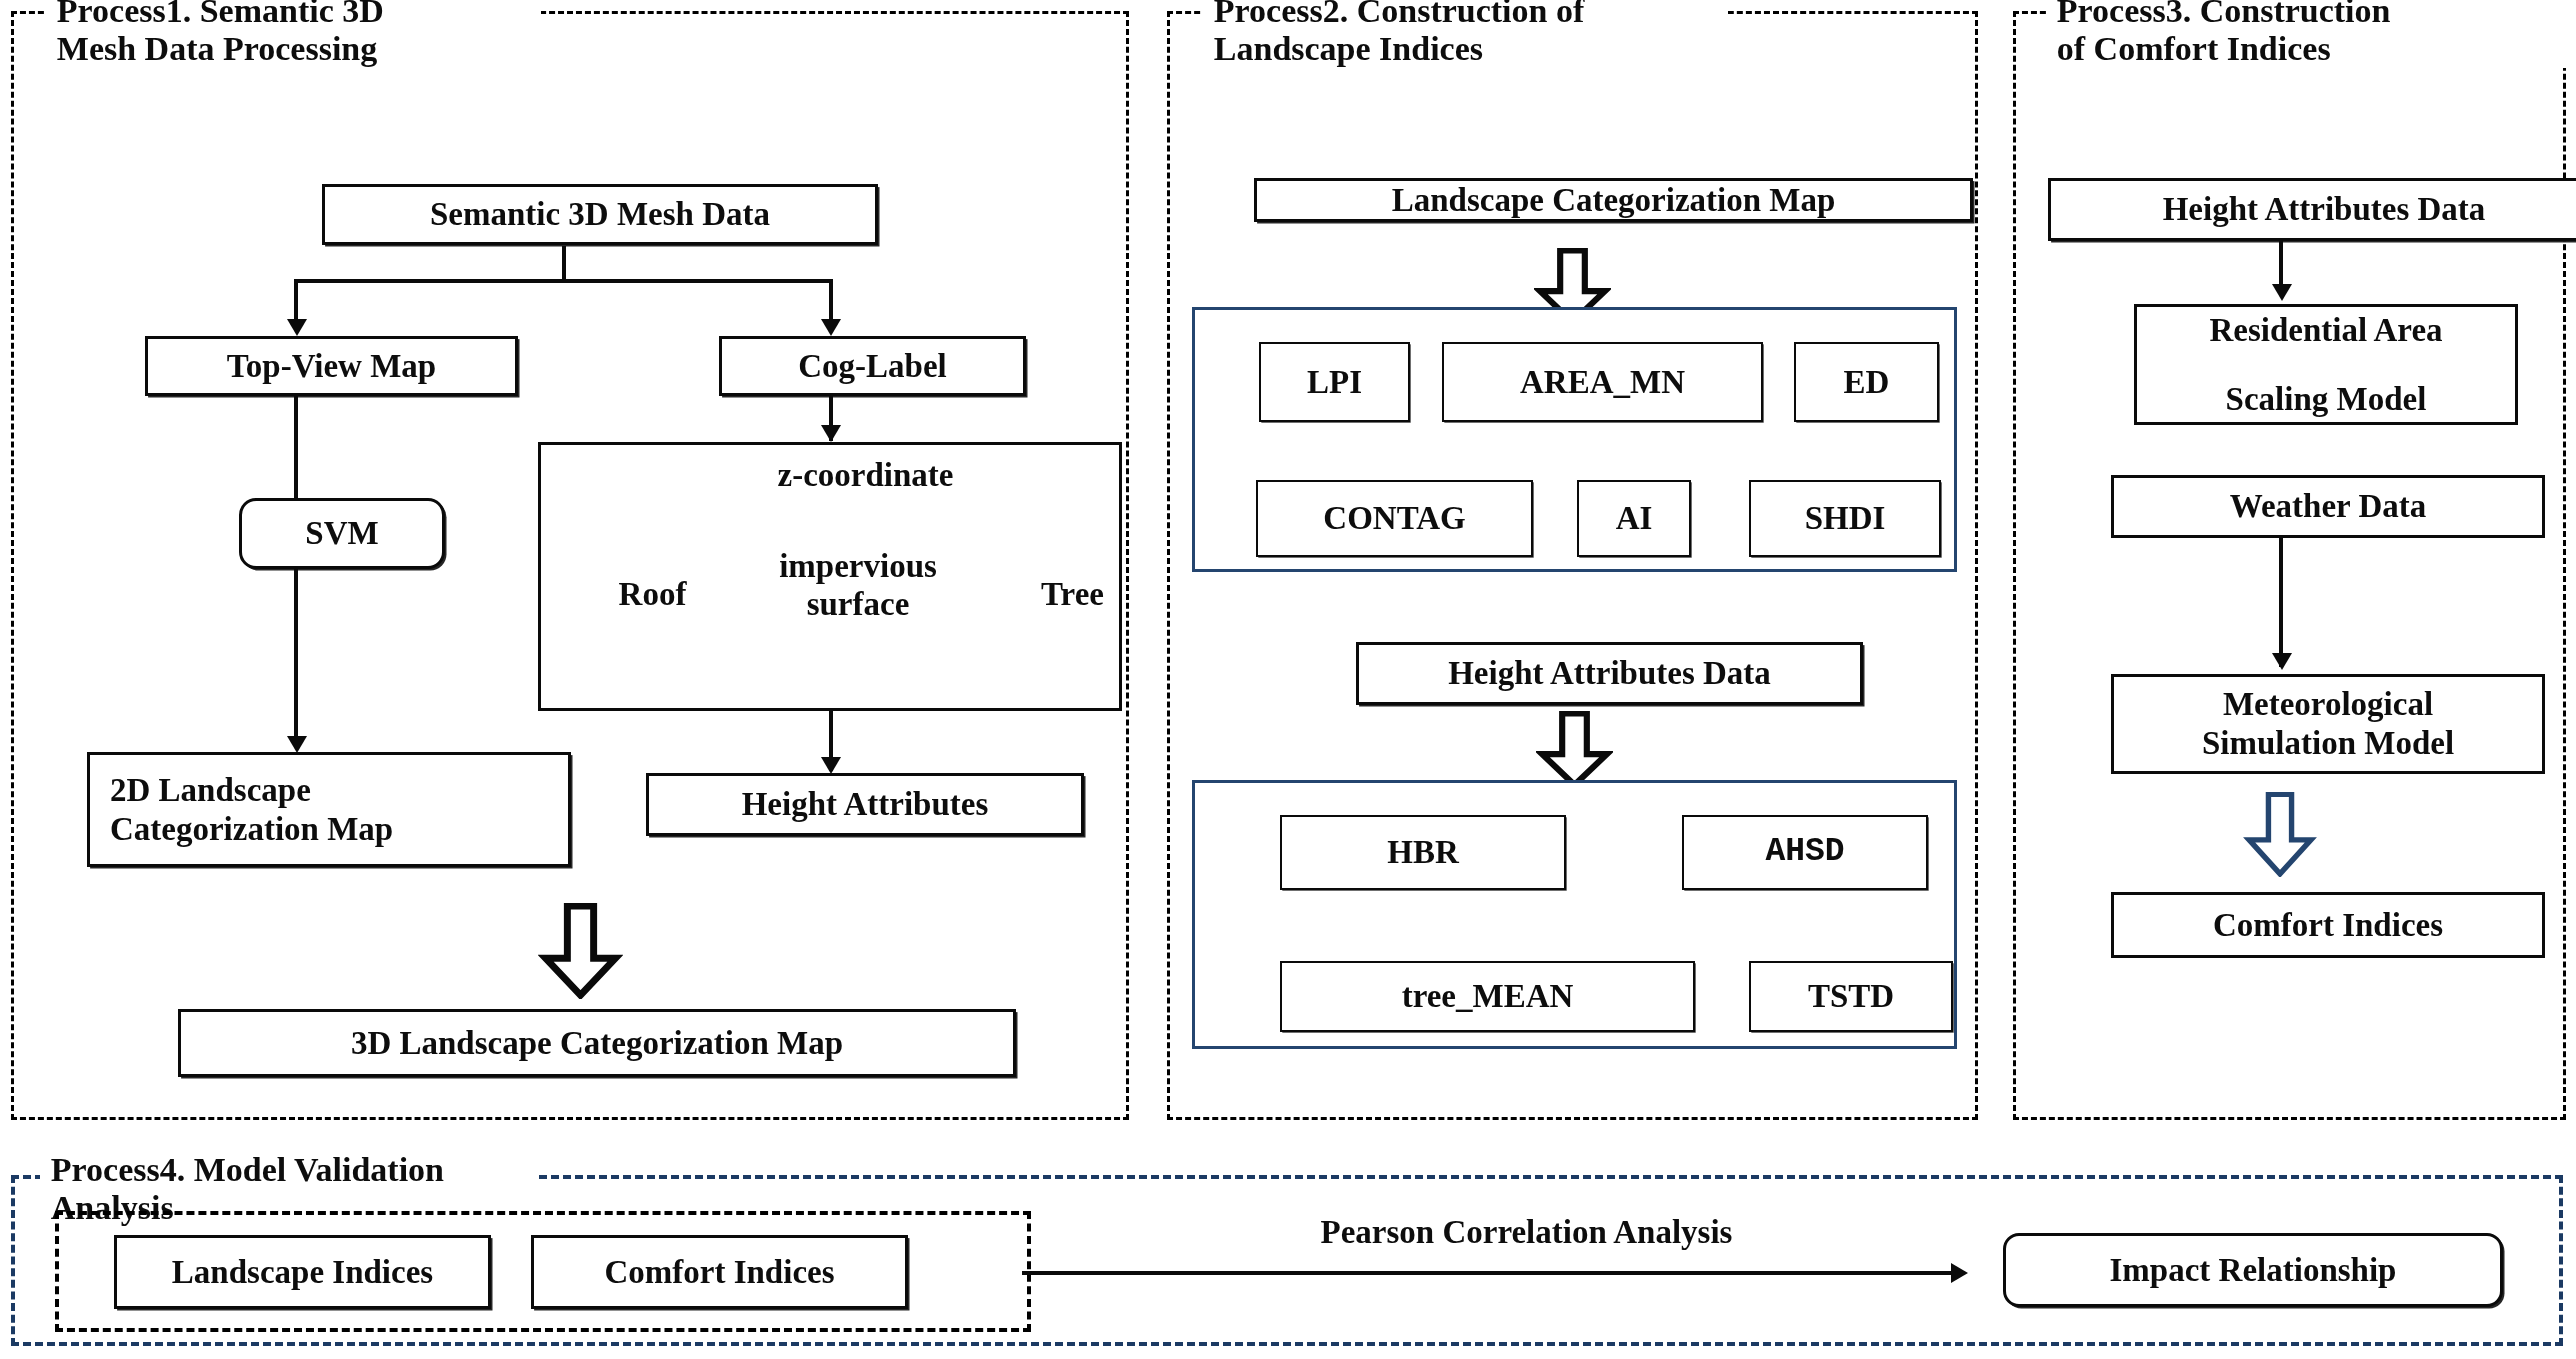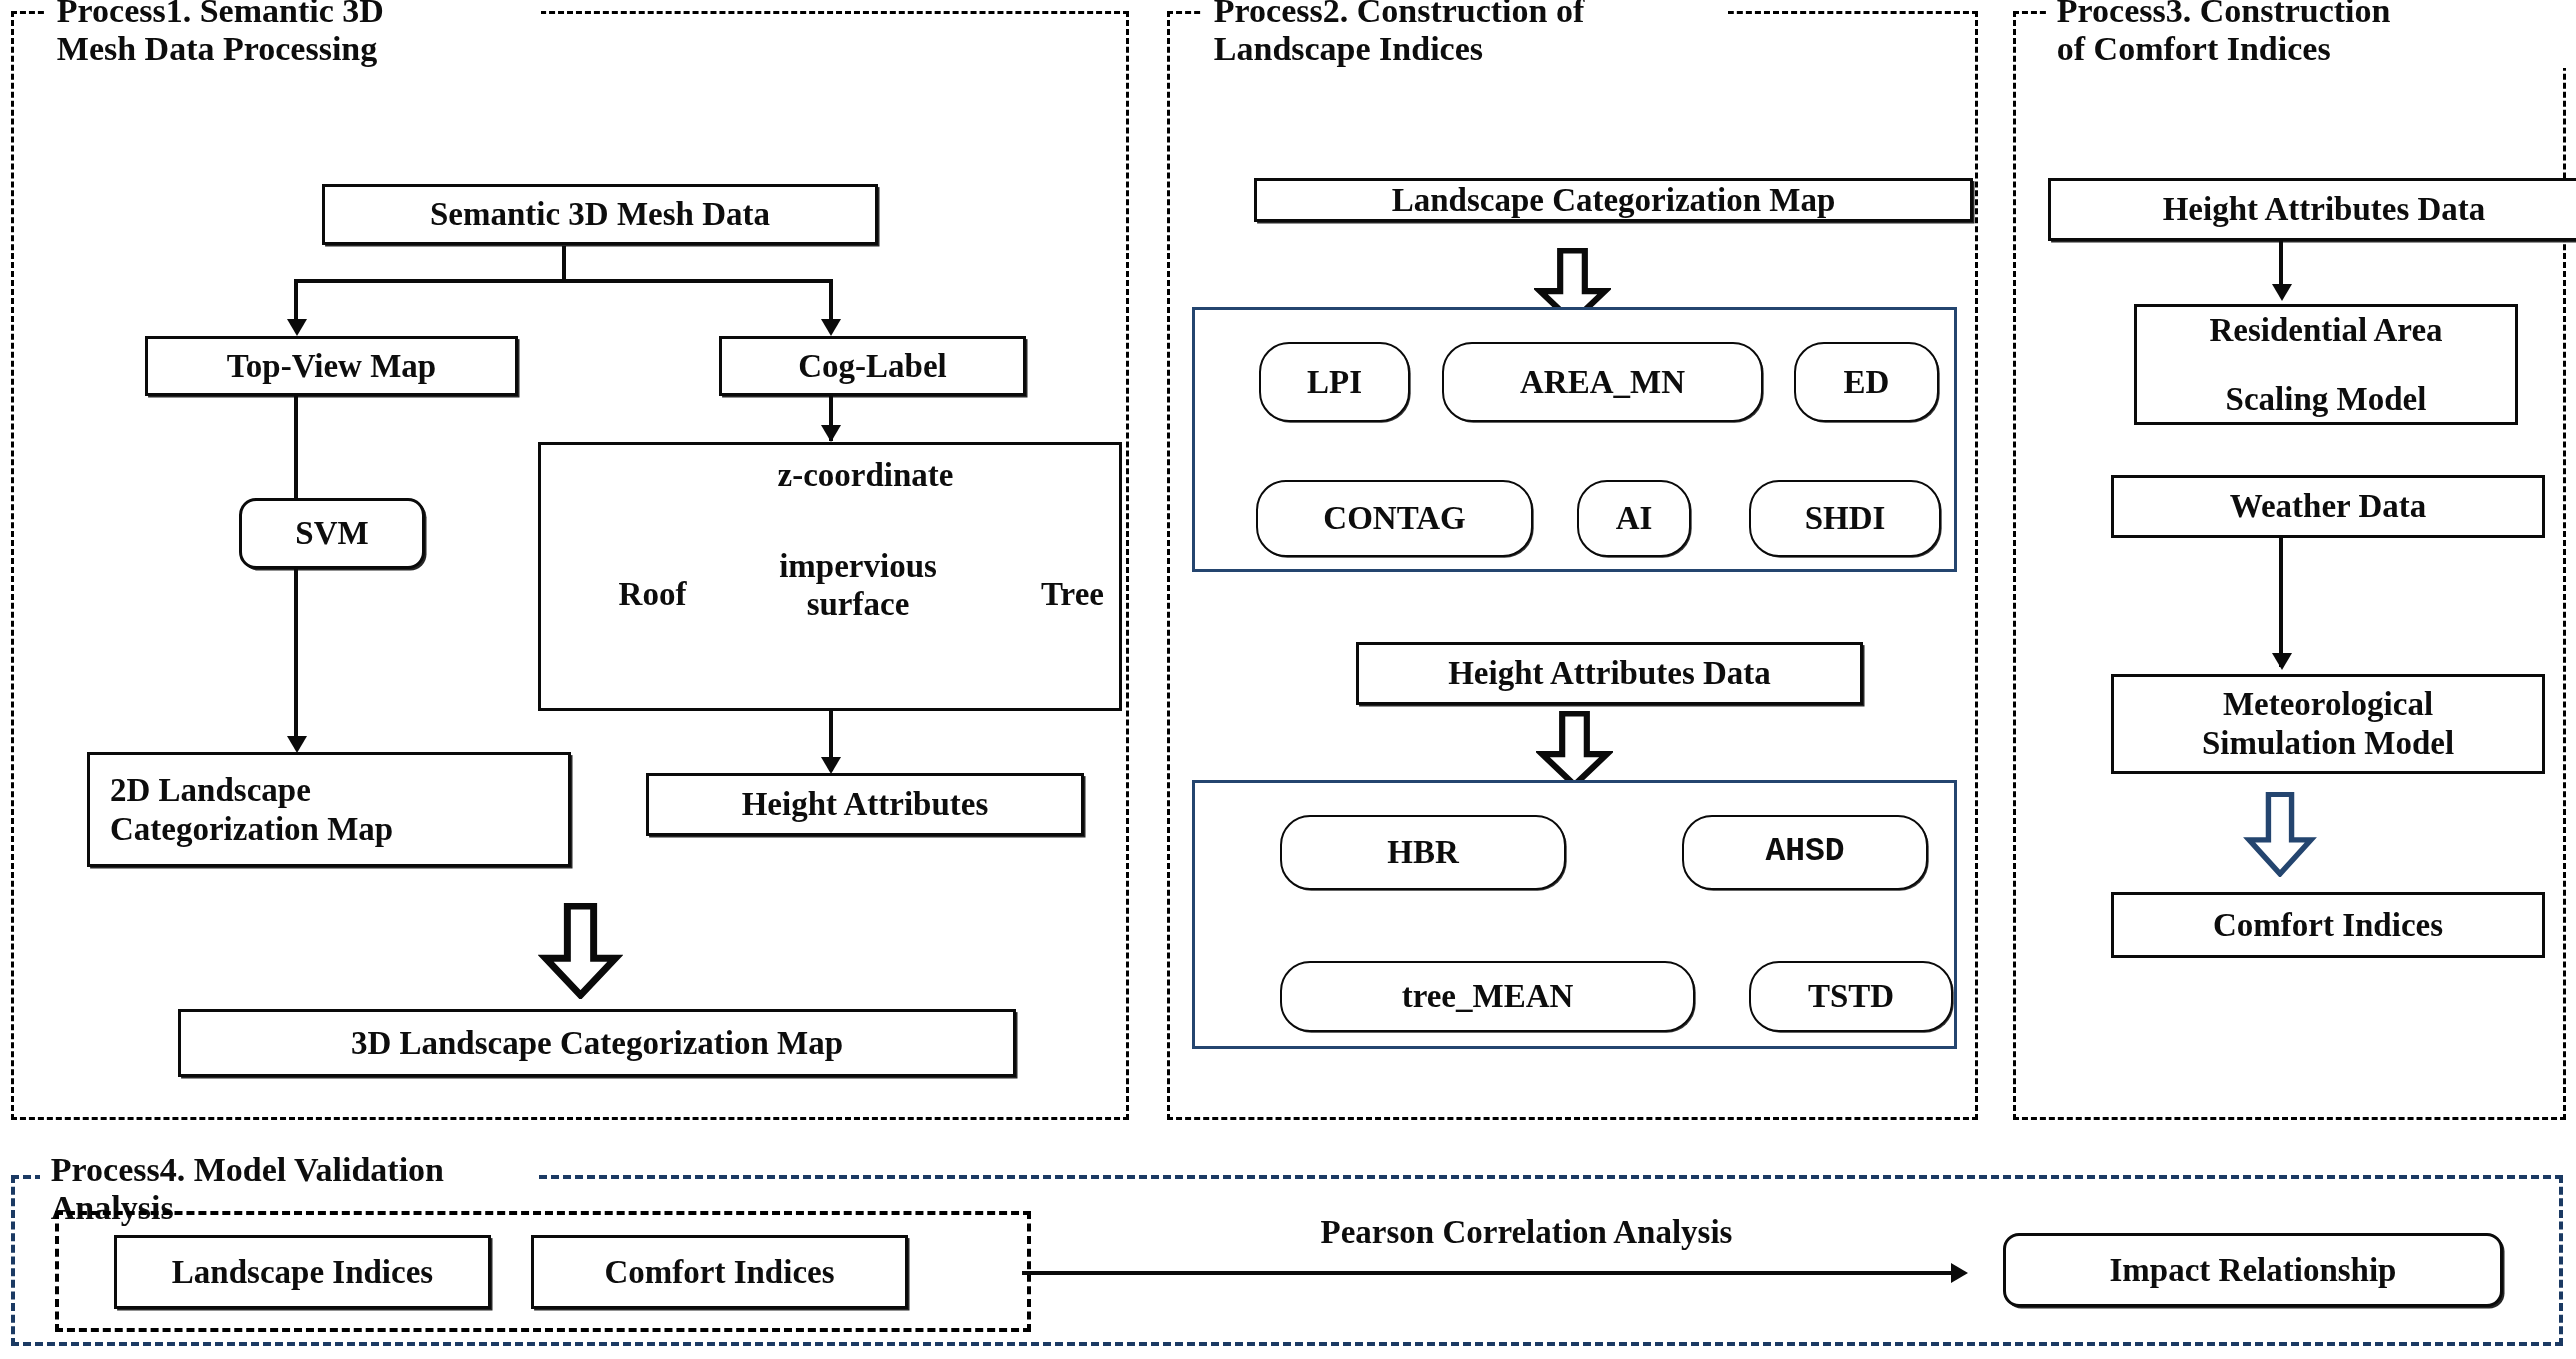--- a/index.html
+++ b/index.html
@@ -16,21 +16,21 @@
                font-weight:bold;color:#0d0d0d;line-height:1.12;
                padding:0 7.7px 0 10.8px;white-space:pre-line;}
 
   
   .node{position:absolute;box-sizing:border-box;
         border:3.1px solid #0a0a0a;background:#ffffff;
         display:flex;align-items:center;justify-content:center;
         text-align:center;font-weight:bold;color:#0d0d0d;
         line-height:1.18;padding:1.5px 4.6px;
         box-shadow:2.3px 2.3px 0 -0.8px rgba(0,0,0,0.85);}
-  .node.thin{border-width:2.3px;box-shadow:1.5px 1.5px 0 -0.8px rgba(0,0,0,0.8);border-radius:30px;}
+  .node.thin{border-width:2.3px;box-shadow:1.5px 1.5px 0 -0.8px rgba(0,0,0,0.8);}
   .node.noshadow{box-shadow:none;}
   .node.rounded{border-radius:17px;}
 
   
   .openbox{position:absolute;box-sizing:border-box;
            border:3.1px solid #0a0a0a;background:#ffffff;}
 
   
   .bluebox{position:absolute;box-sizing:border-box;
            border:3.1px solid #24456f;background:#ffffff;}
@@ -76,21 +76,21 @@
 <div class="ahead-down" style="left:287px;top:319px;"></div>
 <div class="vline" style="left:829px;top:279px;height:42px;"></div>
 <div class="ahead-down" style="left:821px;top:319px;"></div>
 
 <div class="node t-nodeL" style="left:110px;top:336px;width:373px;height:60px;">Top-View Map</div>
 
 <div class="node t-nodeL" style="left:684px;top:336px;width:307px;height:60px;">Cog-Label</div>
 
 <div class="vline" style="left:294px;top:396px;height:106px;"></div>
 
-<div class="node rounded t-nodeL" style="left:204px;top:498px;width:186px;height:71px;">SVM</div>
+<div class="node rounded t-nodeL" style="left:204px;top:498px;width:206px;height:71px;">SVM</div>
 
 <div class="vline" style="left:294px;top:569px;height:171px;"></div>
 <div class="ahead-down" style="left:287px;top:736px;"></div>
 
 <div class="vline" style="left:829px;top:396px;height:45px;"></div>
 <div class="ahead-down" style="left:821px;top:425px;"></div>
 
 <div class="openbox" style="left:538px;top:442px;width:584px;height:269px;"></div>
 <div class="label t-nodeL" style="left:692px;top:456px;width:277px;">z-coordinate</div>
 <div class="label t-nodeL" style="left:556px;top:575px;width:123px;">Roof</div>

